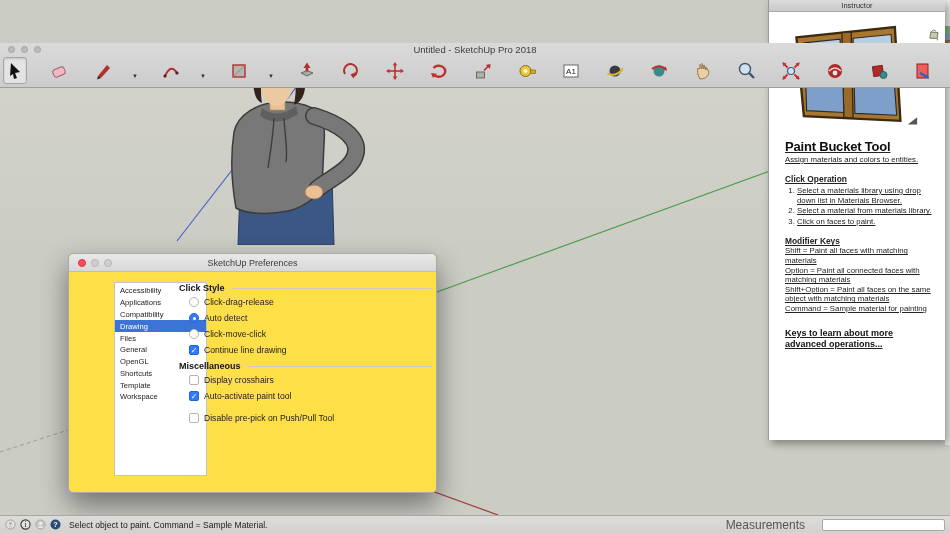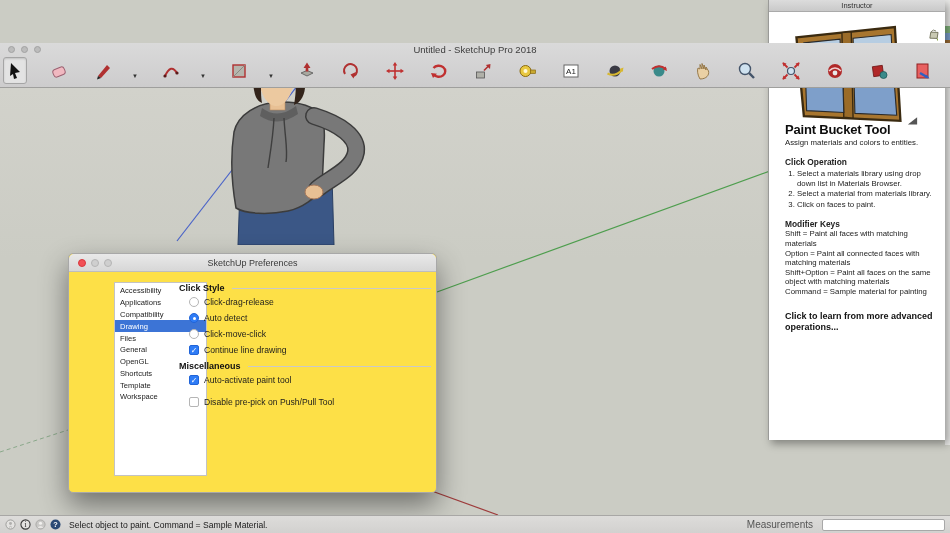--- a/index.html
+++ b/index.html
@@ -57,40 +57,40 @@
   .check.on { background:#2f7cf6; border-color:#2064d8; }
   .opt-label { font-size:8.6px; color:#1c1c1c; }
 
   
   .instructor { position:absolute; left:768px; top:0; width:177px; height:440px;
     background:#fff; border-left:1px solid #9a9a98; box-shadow:3px 4px 8px rgba(0,0,0,.35); z-index:20; }
   .ins-titlebar { height:12px; background:linear-gradient(#dcdcdc,#c9c9c9); border-bottom:1px solid #aaa;
     text-align:center; font-size:7.5px; color:#333; line-height:12px; }
   .ins-img { position:absolute; left:20px; top:24px; }
   .bucket-cursor { position:absolute; left:158px; top:28px; }
-  .ins-body { position:absolute; left:16px; top:122px; width:152px; color:#222; }
+  .ins-body { position:absolute; left:16px; top:139px; width:152px; color:#222;text-decoration:underline; }
   .ins-h1 { font-size:13px; font-weight:bold; color:#0d0d0d; letter-spacing:-0.2px; }
   .ins-desc { font-size:7.8px; margin-top:1px; }
   .ins-h2 { font-size:8.4px; font-weight:bold; margin-top:10px; }
   .ins-ol { margin:2px 0 0 12px; font-size:7.8px; line-height:9.6px; }
   .ins-ol li { margin-bottom:1px; }
   .ins-mods div { font-size:7.8px; line-height:9.6px; }
   .ins-link { font-size:9px; font-weight:bold; margin-top:14px; line-height:11px; color:#111; cursor:pointer; }
   .edge-strip { position:absolute; left:945px; top:0; width:5px; height:445px; background:#e9e9e7; z-index:19; }
   .edge-strip i { display:block; width:5px; }
 
   
   .statusbar { position:absolute; left:0; top:515px; width:950px; height:18px;
     background:linear-gradient(#dddcda,#d2d1cf); border-top:1px solid #a8a7a5; z-index:30;
     display:flex; align-items:center; }
   .st-icons { display:flex; gap:4px; margin:0 8px 0 5px; }
   .st-icons svg { width:11px; height:11px; }
   .st-msg { font-size:8.6px; color:#1a1a1a; }
   .st-right { margin-left:auto; display:flex; align-items:center; margin-right:5px; }
-  .st-meas-label { font-size:10px; color:#555; margin-right:9px;text-align:center; }
+  .st-meas-label { font-size:12px; color:#555; margin-right:17px;text-align:center; }
   .st-input { width:123px; height:12px; border:1px solid #a8a8a8; border-radius:2px;
     background:#fff; font-size:8px; padding:0 2px; }
 </style>
 </head>
 <body>
 
 <div class="viewport">
   <div class="sky"></div>
   <div class="ground"></div>
 
@@ -316,20 +316,24 @@
       <span class="opt-label">Click-move-click</span>
     </div>
     <div class="opt-row">
       <span class="check on">✓</span>
       <span class="opt-label">Continue line drawing</span>
     </div>
 
     <div class="sec-head">
       <b>Miscellaneous</b>
         <span class="rule"></span>
+    </div>
+    <div class="opt-row">
+      <span class="check"></span>
+      <span class="opt-label">Display crosshairs</span>
     </div>
     <div class="opt-row">
       <span class="check on">✓</span>
       <span class="opt-label">Auto-activate paint tool</span>
     </div>
     <div class="opt-row gap">
       <span class="check"></span>
       <span class="opt-label">Disable pre-pick on Push/Pull Tool</span>
     </div>
   </div>
@@ -374,21 +378,21 @@
     </ol>
 
     <div class="ins-h2">Modifier Keys</div>
     <div class="ins-mods">
       <div>Shift = Paint all faces with matching materials</div>
       <div>Option = Paint all connected faces with matching materials</div>
       <div>Shift+Option = Paint all faces on the same object with matching materials</div>
       <div>Command = Sample material for painting</div>
     </div>
 
-    <div class="ins-link">Click to learn from more advanced operations...</div>
+    <div class="ins-link">Keys to learn about more advanced operations...</div>
   </div>
 </div>
 
 <div class="statusbar">
   <div class="st-icons">
     <svg viewBox="0 0 12 12">
         <circle cx="6" cy="6" r="5" fill="#e4e3e1" stroke="#9a9a98" stroke-width="1"></circle>
         <circle cx="6" cy="5" r="1.6" fill="#b0afad"></circle>
         <path d="M4.5,9 Q6,7 7.5,9" stroke="#b0afad" fill="none"></path>
       </svg>

